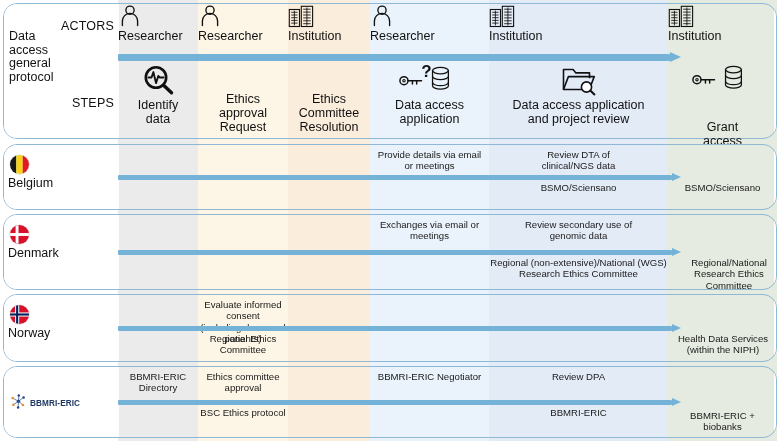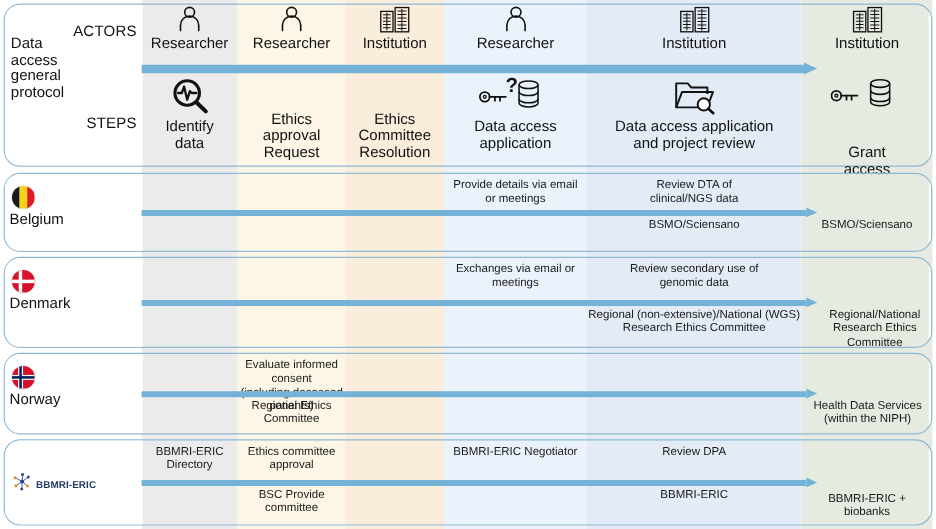--- a/index.html
+++ b/index.html
@@ -23,21 +23,21 @@
   #hdr{left:3px;top:3px;width:774px;height:136px;}
   .hdr-title{position:absolute;left:9px;top:30px;width:66px;
              font-size:12.5px;line-height:13.6px;color:#111;text-align:left;}
   .hdr-actors{position:absolute;left:52px;top:19px;width:62px;text-align:right;
               font-size:12.5px;color:#111;letter-spacing:.2px;}
   .hdr-steps{position:absolute;left:52px;top:96px;width:62px;text-align:right;
              font-size:12.5px;color:#111;letter-spacing:.2px;}
 
   .hcell{position:absolute;top:0;height:136px;}
   .actor-wrap{position:absolute;left:0;right:0;top:2px;height:48px;
-              display:flex;flex-direction:column;align-items:center;justify-content:flex-start;}
+              display:flex;flex-direction:column;align-items:flex-start;justify-content:flex-start;}
   .actor-icon{height:26px;display:flex;align-items:flex-end;justify-content:center;}
   .actor-label{font-size:12.5px;color:#111;margin-top:1px;white-space:nowrap;}
 
   .step-wrap{position:absolute;left:0;right:0;top:62px;bottom:2px;
              display:flex;flex-direction:column;align-items:center;}
   .step-icon{height:36px;display:flex;align-items:center;justify-content:center;}
   .step-label{font-size:12.5px;line-height:14px;color:#111;text-align:center;padding:0 4px;}
 
   
   .crow{position:absolute;left:3px;width:774px;}
@@ -373,21 +373,21 @@
     <circle cx="8.8" cy="1.4" r="1.25" fill="#2a4a8b"></circle>
   </svg></span>
         <span class="bbtxt">BBMRI-ERIC</span>
       </div>
       <div class="cell" style="left: 118px; width: 80px; white-space: pre-line; top: 371px;">BBMRI-ERIC
 Directory</div>
       <div class="cell" style="left: 198px; width: 90px; white-space: pre-line; top: 371px;">Ethics committee
 approval</div>
       <div class="cell" style="left: 370px; width: 119px; white-space: pre-line; top: 371px;">BBMRI-ERIC Negotiator</div>
       <div class="cell" style="left: 489px; width: 179px; white-space: pre-line; top: 371px;">Review DPA</div>
-      <div class="cell" style="left: 198px; width: 90px; white-space: pre-line; top: 407px;">BSC Provide committee</div>
+      <div class="cell" style="left: 198px; width: 90px; white-space: pre-line; top: 407px;">BSC Ethics protocol</div>
       <div class="cell" style="left: 489px; width: 179px; white-space: pre-line; top: 407px;">BBMRI-ERIC</div>
       <div class="cell" style="left: 668px; width: 109px; white-space: pre-line; top: 410px;">BBMRI-ERIC +
 biobanks</div>
       <div class="arrow" style="left: 118px; top: 398px; width: 563px;">
         <div class="bar" style="width:554px"></div>
                <div class="head" style="left:554px"></div>
       </div>
     </div>
 
 <div class="arrow thick" style="left: 118px; top: 52px; width: 563px;">

